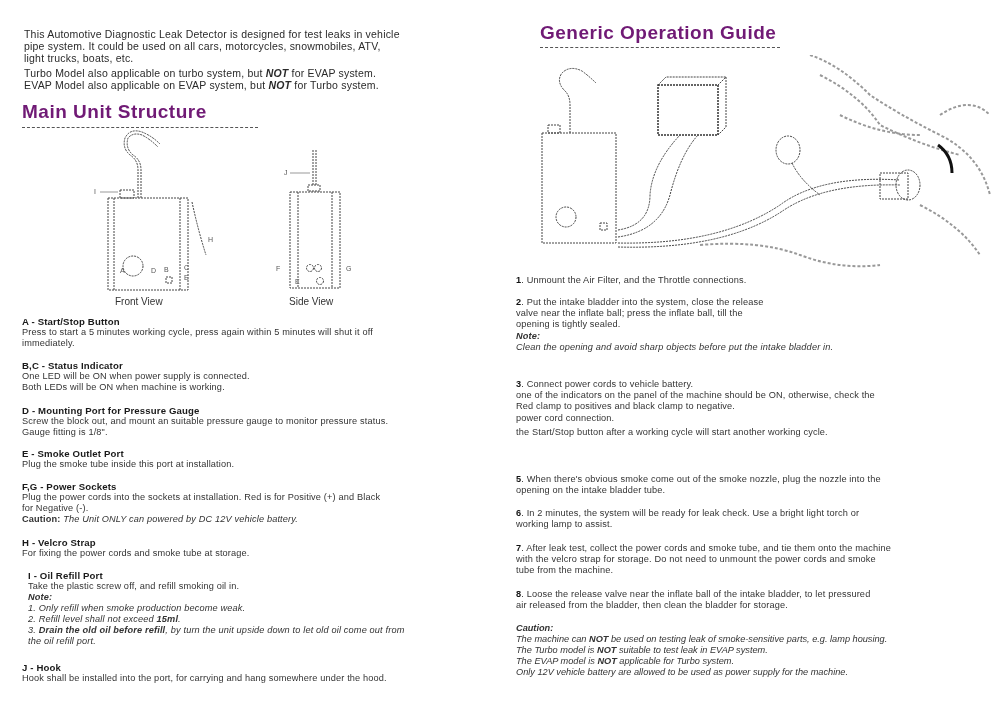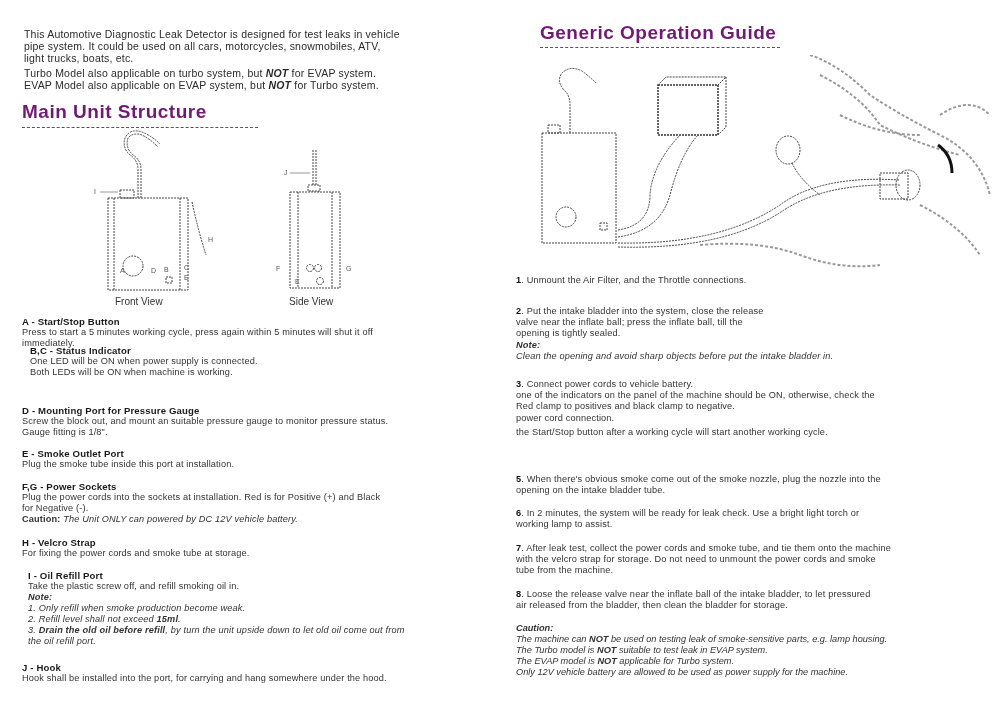--- a/index.html
+++ b/index.html
@@ -87,21 +87,21 @@
     <text x="25" y="134">E</text>
   </g>
 </svg>
 <div class="caption" style="left:289px; top:296px;">Side View</div>
 
 <div class="sec" style="top:316px;">
   <div class="t">A - Start/Stop Button</div>
   <div>Press to start a 5 minutes working cycle, press again within 5 minutes will shut it off</div>
   <div>immediately.</div>
 </div>
-<div class="sec" style="top:345px;margin-left:8px;">
+<div class="sec" style="top:360px;">
   <div class="t">B,C - Status Indicator</div>
   <div>One LED will be ON when power supply is connected.</div>
   <div>Both LEDs will be ON when machine is working.</div>
 </div>
 <div class="sec" style="top:405px;">
   <div class="t">D - Mounting Port for Pressure Gauge</div>
   <div>Screw the block out, and mount an suitable pressure gauge to monitor pressure status.</div>
   <div>Gauge fitting is 1/8".</div>
 </div>
 <div class="sec" style="top:448px;">
@@ -166,21 +166,21 @@
     <path d="M180 190 Q240 185 280 200 Q320 215 360 210"></path>
     <path d="M400 150 Q440 170 460 200"></path>
     <path d="M420 60 Q450 40 470 60"></path>
   </g>
   <path d="M418 90 Q432 100 432 118" stroke="#111" stroke-width="3" fill="none"></path>
 </svg>
 
 <div class="step" style="top:275px;">
   <span class="n">1</span><span>. Unmount the Air Filter, and the Throttle connections.</span>
 </div>
-<div class="step" style="top:306px;">
+<div class="step" style="top:297px;">
   <div><span class="n">2</span><span>. Put the intake bladder into the system, close the release</span></div>
   <div>valve near the inflate ball; press the inflate ball, till the</div>
   <div>opening is tightly sealed.</div>
   <div class="b">Note:</div>
   <div class="it">Clean the opening and avoid sharp objects before put the intake bladder in.</div>
 </div>
 <div class="step" style="top:379px;">
   <div><span class="n">3</span><span>. Connect power cords to vehicle battery.</span></div>
   <div>one of the indicators on the panel of the machine should be ON, otherwise, check the</div>
   <div>Red clamp to positives and black clamp to negative.</div>

